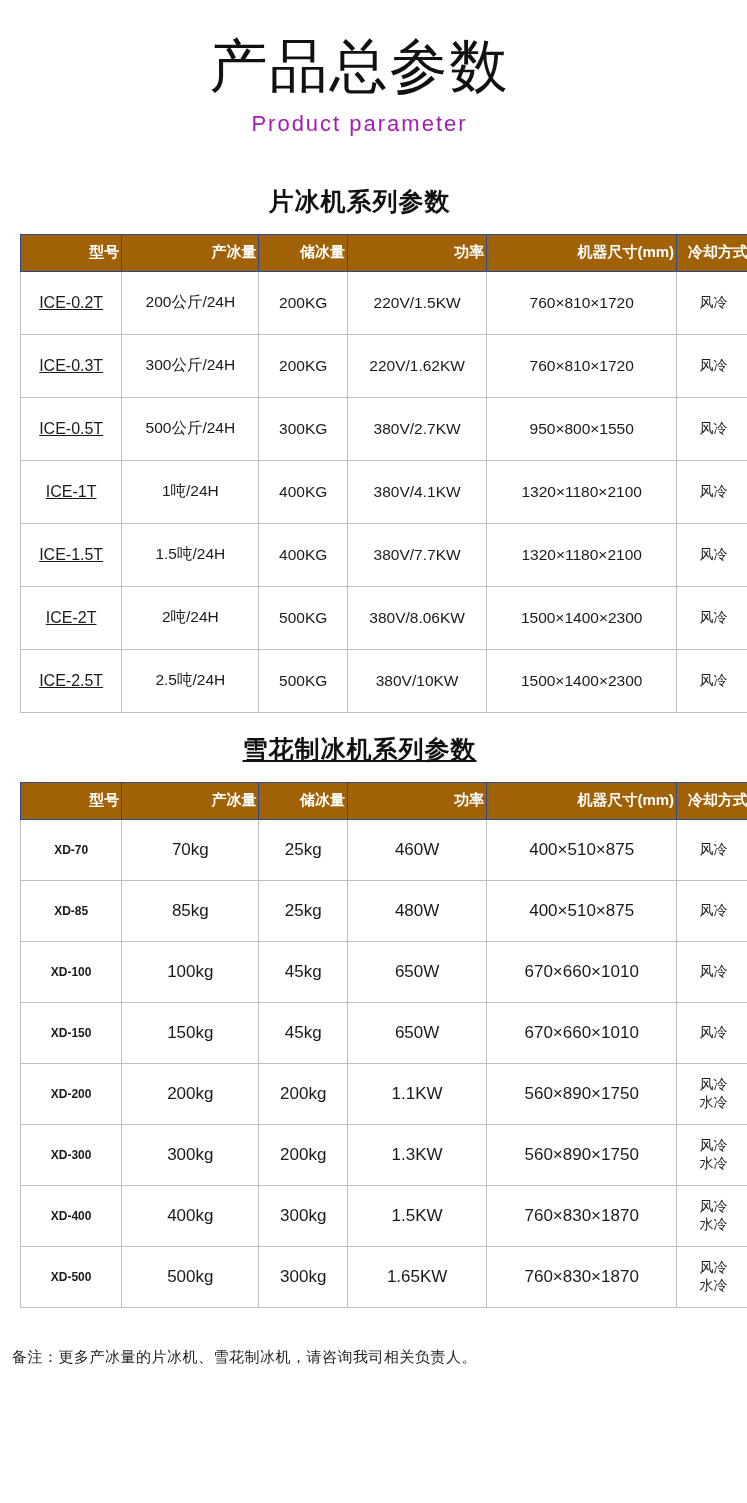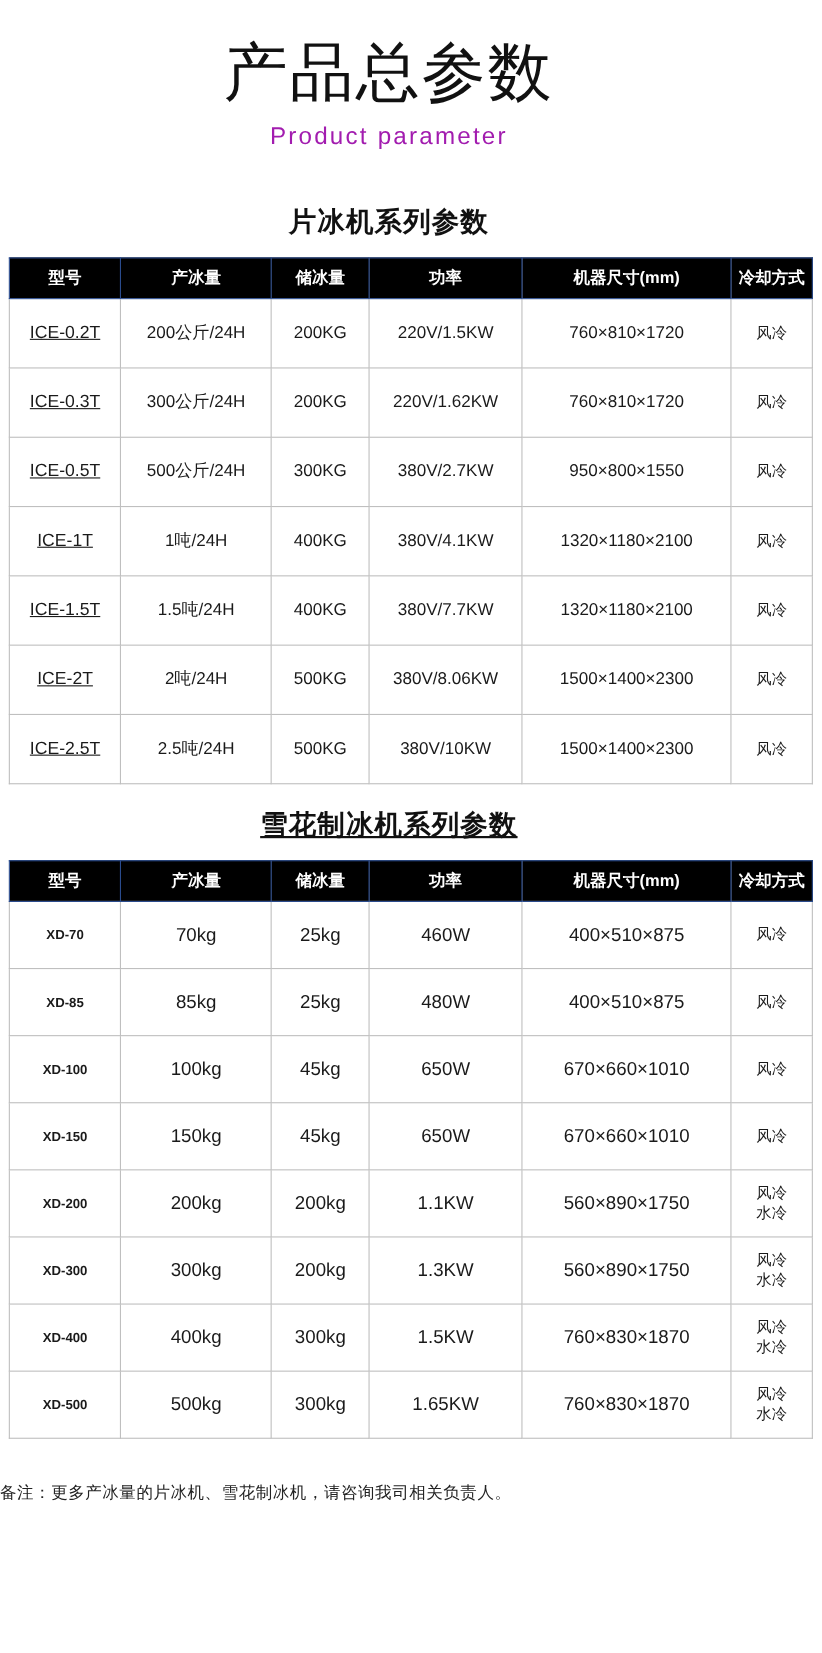--- a/index.html
+++ b/index.html
@@ -10,21 +10,21 @@
     width: 747px;
     min-height: 1503px;
     background: #ffffff;
     font-family: "Liberation Sans", "DejaVu Sans", sans-serif;
     color: #1a1a1a;
     -webkit-font-smoothing: antialiased;
   }
   .page {
     width: 707px;
     box-sizing: border-box;
-    padding: 0 0 18px 0;
+    padding: 0 0 18px 12px;
   }
 
   
   .header {
     text-align: center;
     padding: 34px 0 6px 0;
   }
   .main-title {
     font-size: 58px;
     line-height: 1.12;
@@ -61,27 +61,27 @@
     padding: 0 8px;
   }
   table.spec {
     width: 731px;
     margin: 0 auto;
     border-collapse: collapse;
     table-layout: fixed;
     background: #ffffff;
   }
   table.spec th {
-    background: #000000;
+    background: #a16207;
     color: #ffffff;
     font-size: 15px;
     font-weight: bold;
     height: 36px;
     border: 1px solid #2a4b8d;
-    text-align: center;
+    text-align: right;
     padding: 0 2px;
   }
   table.spec td {
     border: 1px solid #bfbfbf;
     text-align: center;
     font-size: 15px;
     color: #1a1a1a;
     padding: 0 2px;
   }
   

